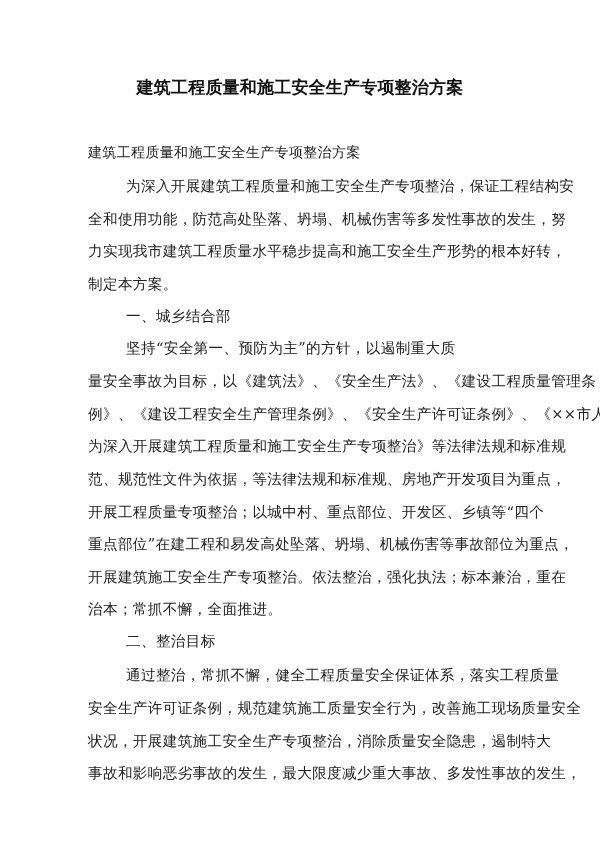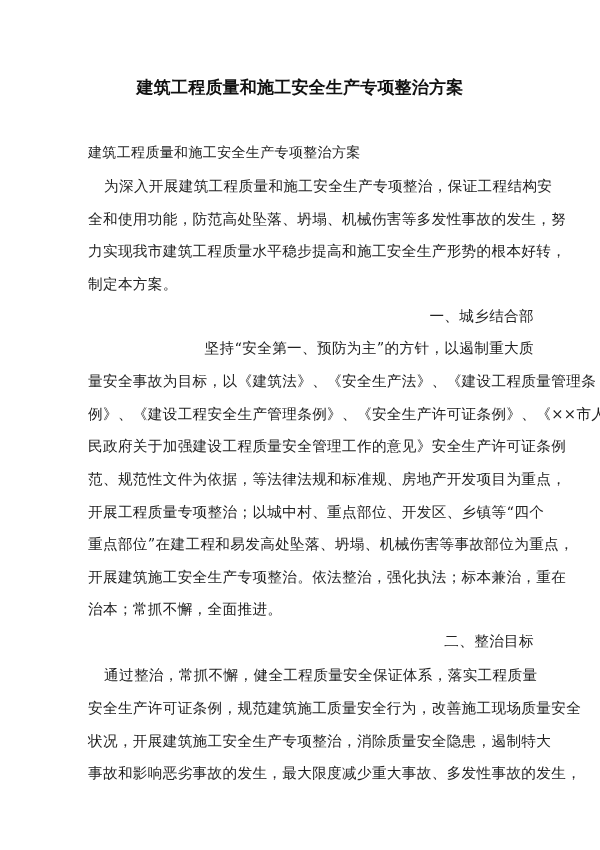--- a/index.html
+++ b/index.html
@@ -3,38 +3,38 @@
 <meta charset="utf-8">
 <style>
   html, body { margin: 0; padding: 0; background: #ffffff; }
   body { width: 600px; height: 850px; position: relative; overflow: hidden;
          font-family: "DejaVu Serif", "Liberation Serif", serif; color: #1a1a1a; }
   .title { position: absolute; top: 76px; left: 0; width: 600px; text-align: center;
            font-family: "DejaVu Sans", "Liberation Sans", sans-serif; font-weight: bold;
            font-size: 17px; letter-spacing: 0.2px; color: #111; }
   .line { position: absolute; left: 88px; width: 430px; font-size: 14.6px; height: 20px;
           line-height: 20px; white-space: nowrap; letter-spacing: 0.35px; color: #222; }
-  .indent { left: 104px; text-align: right; }
+  .indent { left: 126px; }
   .sub { font-size: 14px; }
 </style>
 </head>
 <body>
 
 <div class="title">建筑工程质量和施工安全生产专项整治方案</div>
 <div class="line sub" style="top:142px">建筑工程质量和施工安全生产专项整治方案</div>
 
 <div class="line indent" style="top:176px">为深入开展建筑工程质量和施工安全生产专项整治，保证工程结构安</div>
 <div class="line" style="top:209px">全和使用功能，防范高处坠落、坍塌、机械伤害等多发性事故的发生，努</div>
 <div class="line" style="top:241px">力实现我市建筑工程质量水平稳步提高和施工安全生产形势的根本好转，</div>
 <div class="line" style="top:274px">制定本方案。</div>
 <div class="line indent" style="top:306px">一、城乡结合部</div>
 <div class="line indent" style="top:338px">坚持“安全第一、预防为主”的方针，以遏制重大质</div>
 <div class="line" style="top:371px">量安全事故为目标，以《建筑法》、《安全生产法》、《建设工程质量管理条</div>
 <div class="line" style="top:404px">例》、《建设工程安全生产管理条例》、《安全生产许可证条例》、《××市人</div>
-<div class="line" style="top:436px">民政府关于加强建设工程质量安全管理工作的意见》安全生产许可证条例</div>
+<div class="line" style="top:436px">为深入开展建筑工程质量和施工安全生产专项整治》等法律法规和标准规</div>
 <div class="line" style="top:469px">范、规范性文件为依据，等法律法规和标准规、房地产开发项目为重点，</div>
 <div class="line" style="top:502px">开展工程质量专项整治；以城中村、重点部位、开发区、乡镇等“四个</div>
 <div class="line" style="top:534px">重点部位”在建工程和易发高处坠落、坍塌、机械伤害等事故部位为重点，</div>
 <div class="line" style="top:567px">开展建筑施工安全生产专项整治。依法整治，强化执法；标本兼治，重在</div>
 <div class="line" style="top:599px">治本；常抓不懈，全面推进。</div>
 <div class="line indent" style="top:631px">二、整治目标</div>
 <div class="line indent" style="top:665px">通过整治，常抓不懈，健全工程质量安全保证体系，落实工程质量</div>
 <div class="line" style="top:698px">安全生产许可证条例，规范建筑施工质量安全行为，改善施工现场质量安全</div>
 <div class="line" style="top:731px">状况，开展建筑施工安全生产专项整治，消除质量安全隐患，遏制特大</div>
 <div class="line" style="top:763px">事故和影响恶劣事故的发生，最大限度减少重大事故、多发性事故的发生，</div>

